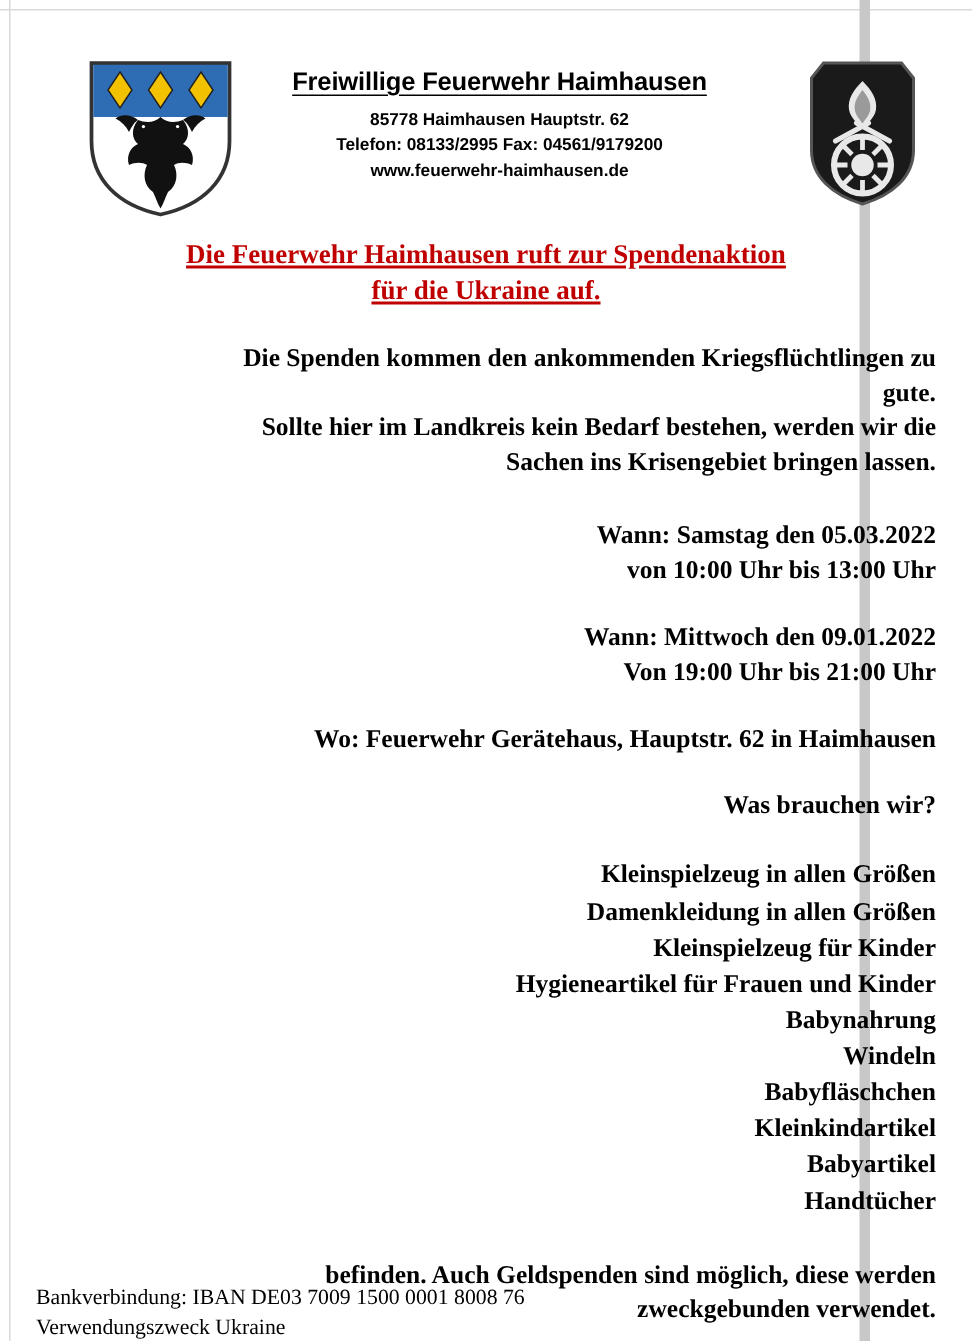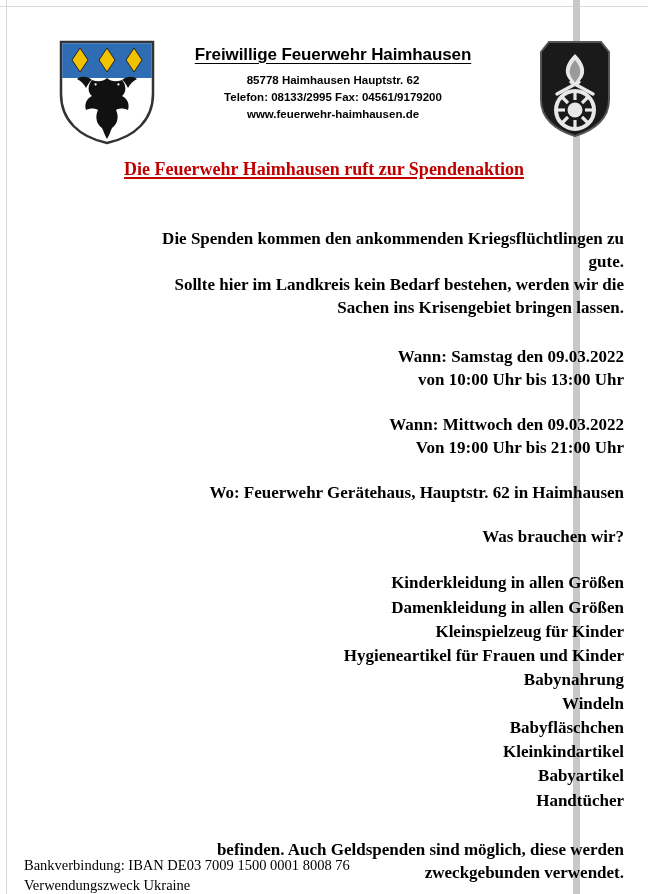--- a/index.html
+++ b/index.html
@@ -199,51 +199,52 @@
           <line x1="53.5" y1="58.5" x2="47" y2="65"></line>
           <line x1="26.5" y1="85.5" x2="33" y2="79"></line>
           <line x1="53.5" y1="85.5" x2="47" y2="79"></line>
         </g>
       </svg>
     </div>
   </div>
 
   <div id="headline">
     <div><span class="hl">Die Feuerwehr Haimhausen ruft zur Spendenaktion</span></div>
+    <div><span class="hl">für die Ukraine auf.</span></div>
   </div>
 
   <div id="body-block">
 
     <p class="para">Die Spenden kommen den ankommenden Kriegsflüchtlingen zu</p>
     <p class="para">gute.</p>
     <p class="para">Sollte hier im Landkreis kein Bedarf bestehen, werden wir die</p>
     <p class="para">Sachen ins Krisengebiet bringen lassen.</p>
 
     <div class="spacer-lg"></div>
 
-    <p class="para">Wann: Samstag den 09.03.2022</p>
+    <p class="para">Wann: Samstag den 05.03.2022</p>
     <p class="para">von 10:00 Uhr bis 13:00 Uhr</p>
 
     <div class="spacer-md"></div>
 
-    <p class="para">Wann: Mittwoch den 09.03.2022</p>
+    <p class="para">Wann: Mittwoch den 09.01.2022</p>
     <p class="para">Von 19:00 Uhr bis 21:00 Uhr</p>
 
     <div class="spacer-md"></div>
 
     <p class="para">Wo: Feuerwehr Gerätehaus, Hauptstr. 62 in Haimhausen</p>
 
     <div class="spacer-md"></div>
 
     <p class="para">Was brauchen wir?</p>
 
     <div class="spacer-md"></div>
 
     <div id="needs-list">
-      <p class="para item-line">Kinderkleidung in allen Größen</p>
+      <p class="para item-line">Kleinspielzeug in allen Größen</p>
       <p class="para item-line">Damenkleidung in allen Größen</p>
       <p class="para item-line">Kleinspielzeug für Kinder</p>
       <p class="para item-line">Hygieneartikel für Frauen und Kinder</p>
       <p class="para item-line">Babynahrung</p>
       <p class="para item-line">Windeln</p>
       <p class="para item-line">Babyfläschchen</p>
       <p class="para item-line">Kleinkindartikel</p>
       <p class="para item-line">Babyartikel</p>
       <p class="para item-line">Handtücher</p>
     </div>

